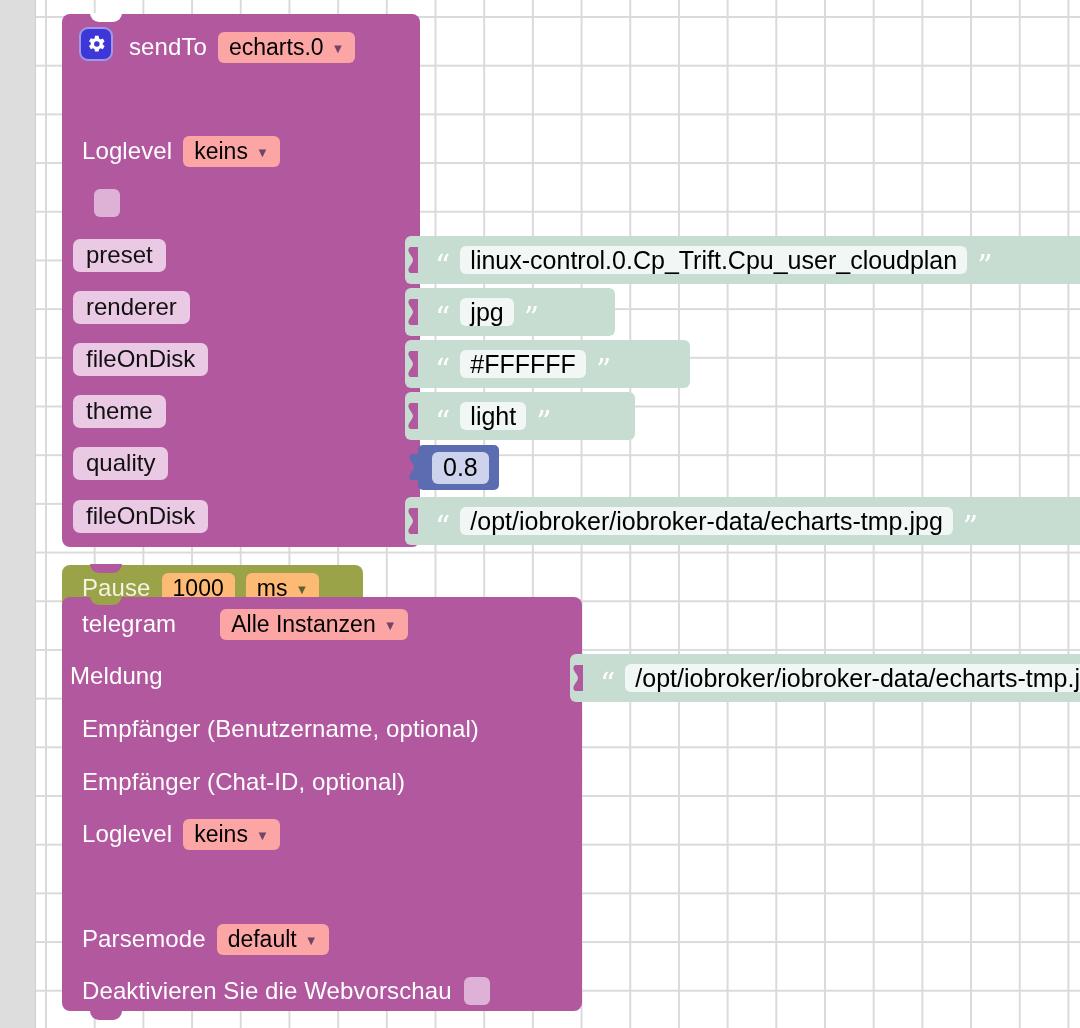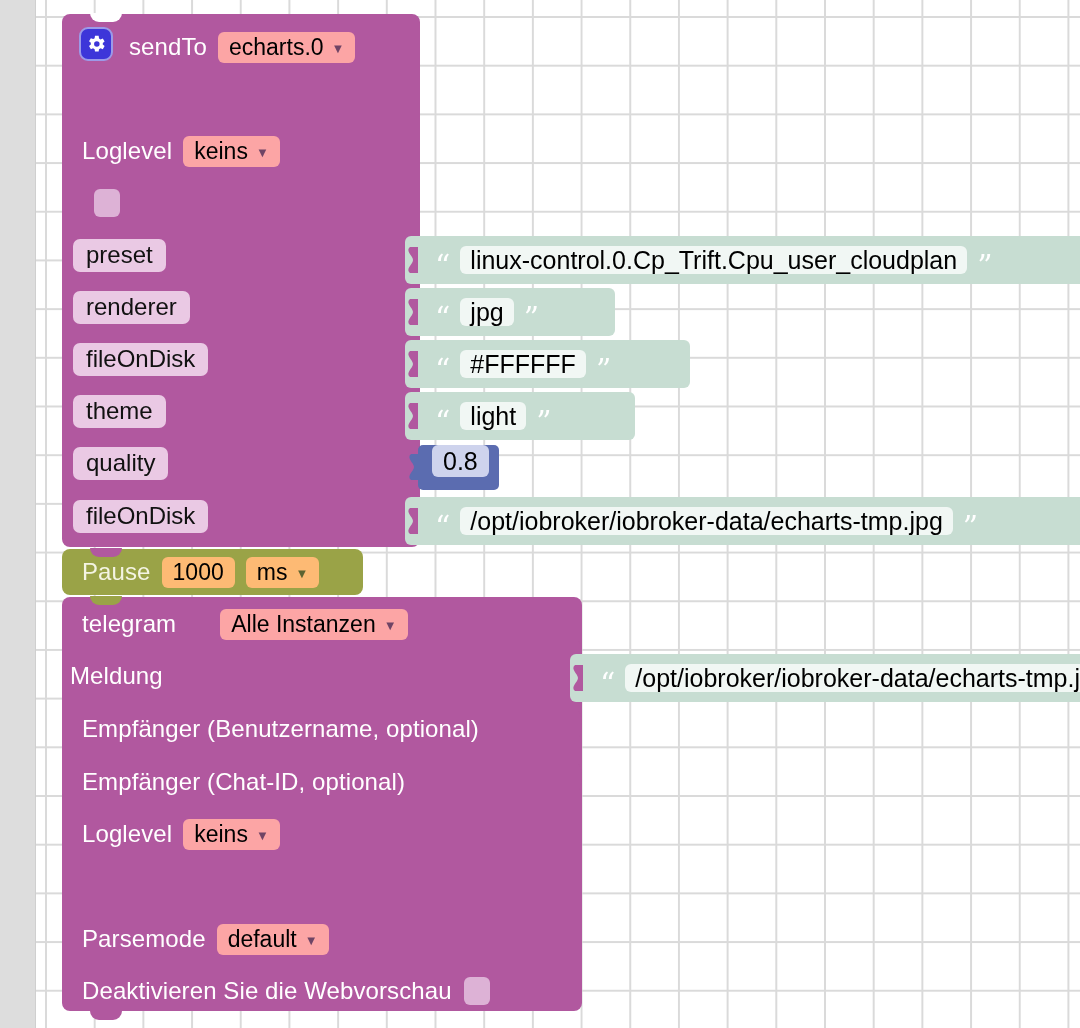--- a/index.html
+++ b/index.html
@@ -205,20 +205,21 @@
     position: absolute;
     left: -1px;
     top: 11px;
     width: 14px;
     height: 26px;
   }
 
   .numblock {
     position: absolute;
     display: flex;
+    align-items: center;
     height: 45px;
     border-radius: 5px;
     padding-left: 14px;
     padding-right: 10px;
   }
   .numblock .numfield {
     display: inline-flex;
     align-items: center;
     height: 32px;
     padding: 0 11px;
@@ -356,21 +357,21 @@
       <span class="chip">theme</span>
     </div>
     <div class="row" style="left:11px; top:430px;">
       <span class="chip">quality</span>
     </div>
     <div class="row" style="left:11px; top:483px;">
       <span class="chip">fileOnDisk</span>
     </div>
   </div>
 
-  <div class="block" style="left:62px; top:549px; width:301px; height:46px;">
+  <div class="block" style="left:62px; top:565px; width:301px; height:46px;">
     <div class="block-body olive" style="width:301px; height:46px;"></div>
     <div class="notch-top" style="background:#b1589f;"></div>
 
     <div class="row" style="left:20px; top:4px;">
       <span class="row-label olive-label">Pause</span>
       <span class="field on-olive">
         <span>1000</span>
       </span>
       <span class="field on-olive">
         <span>ms</span>

